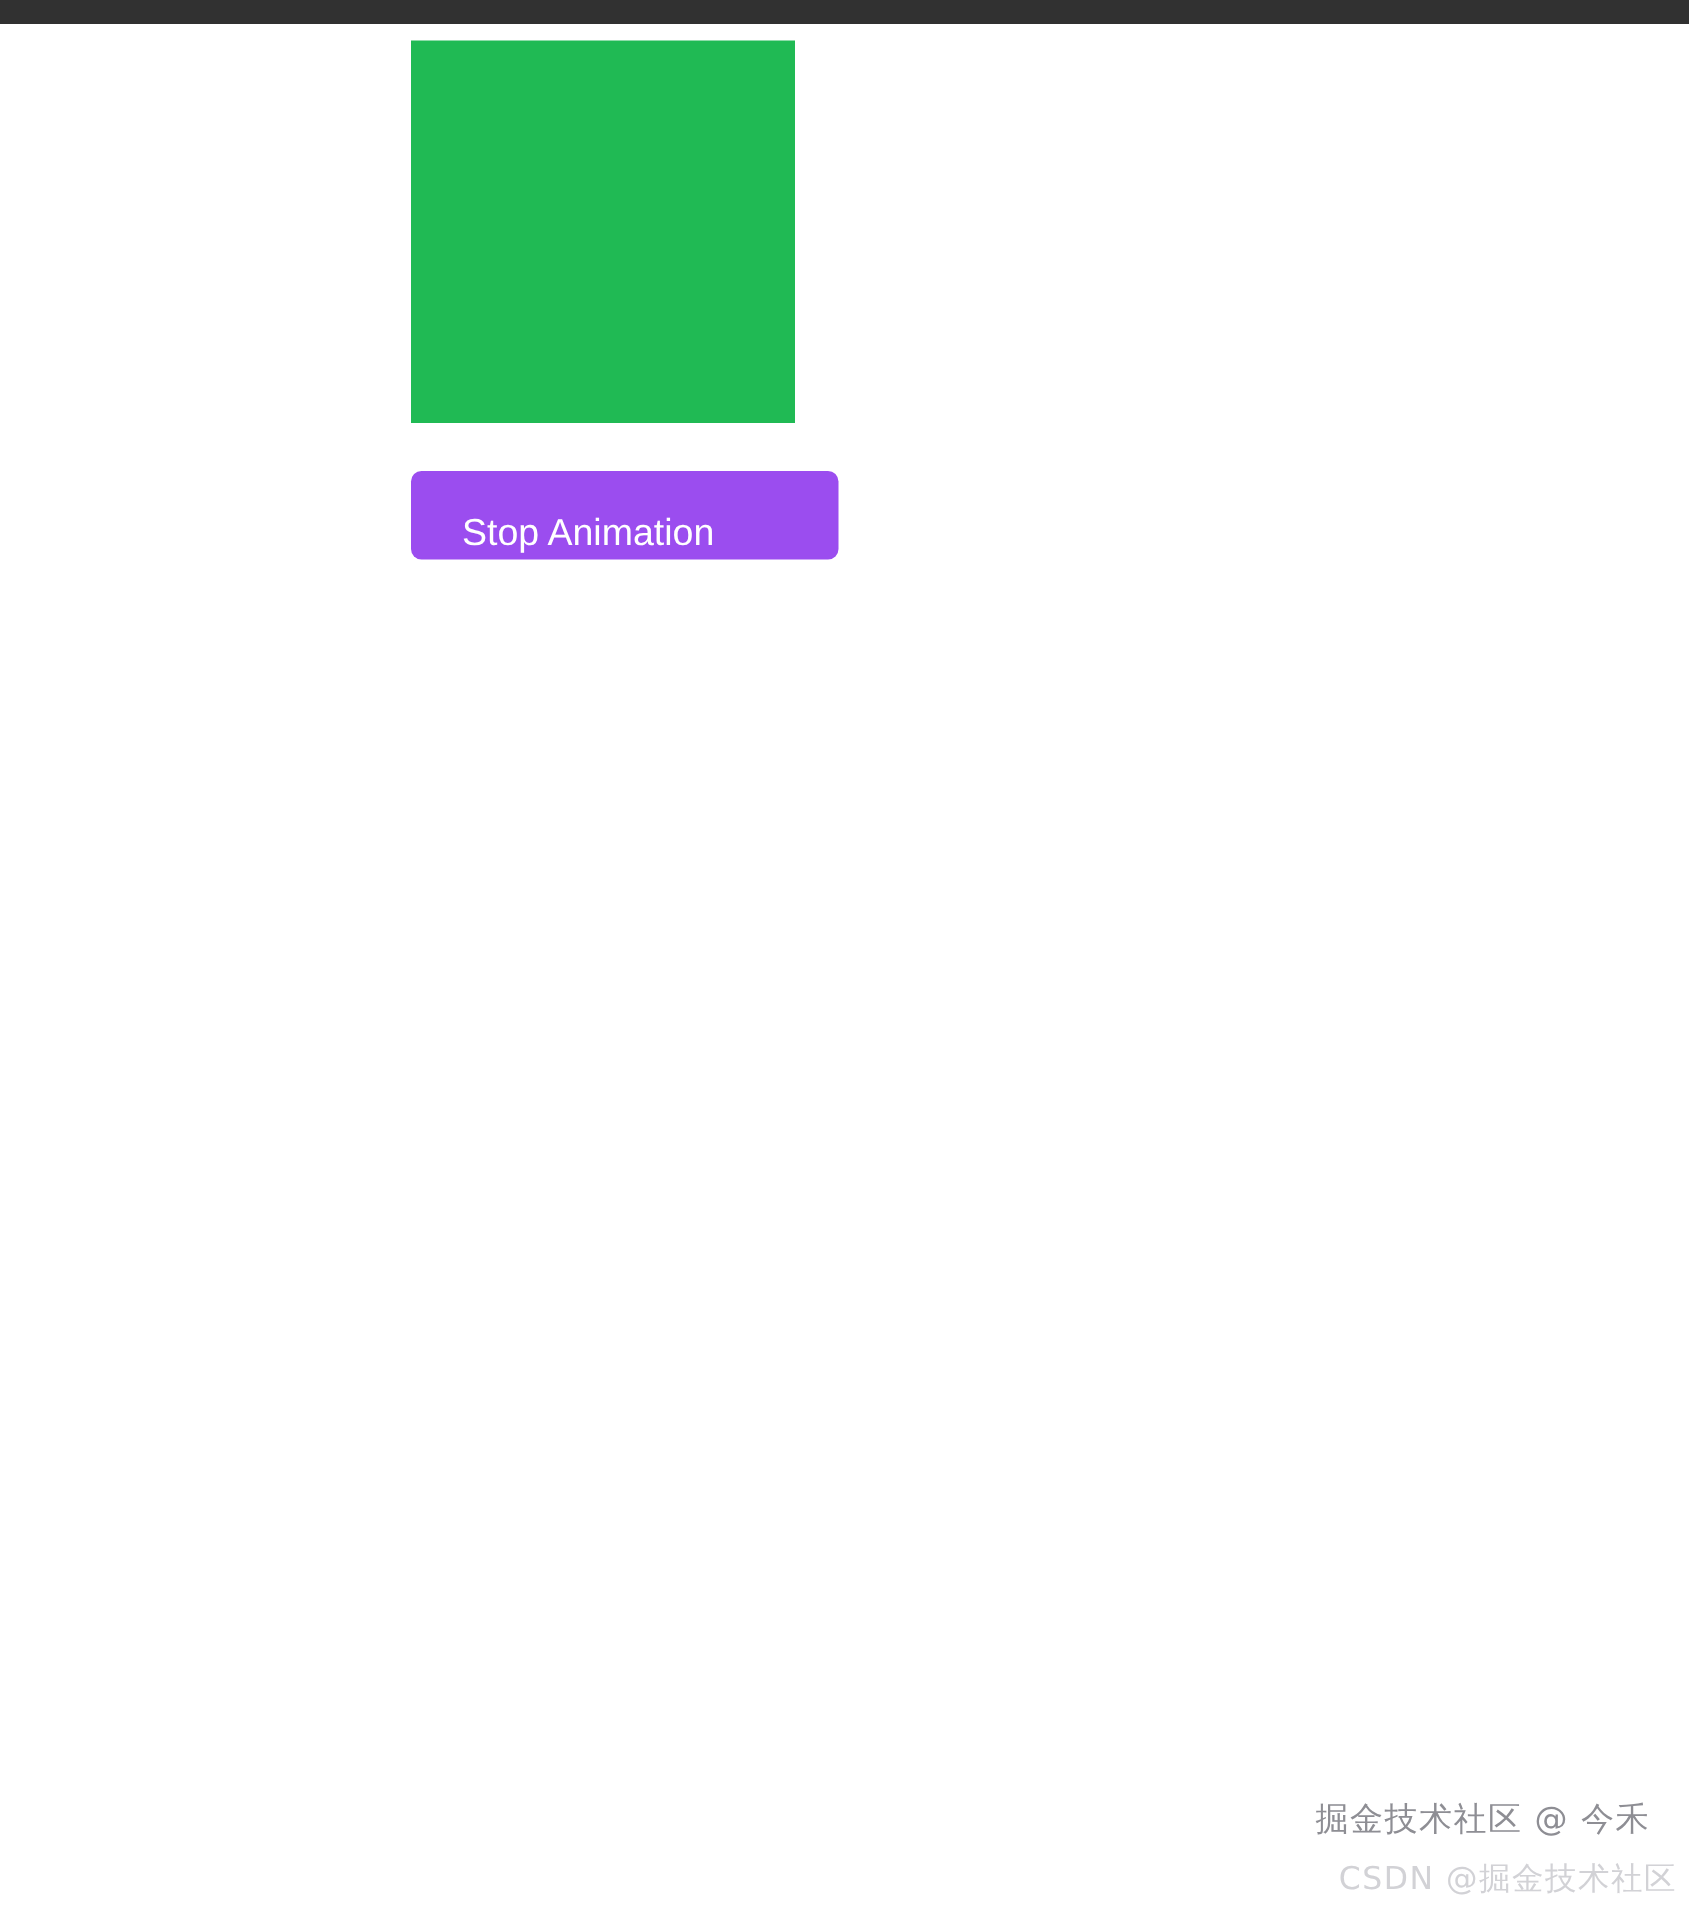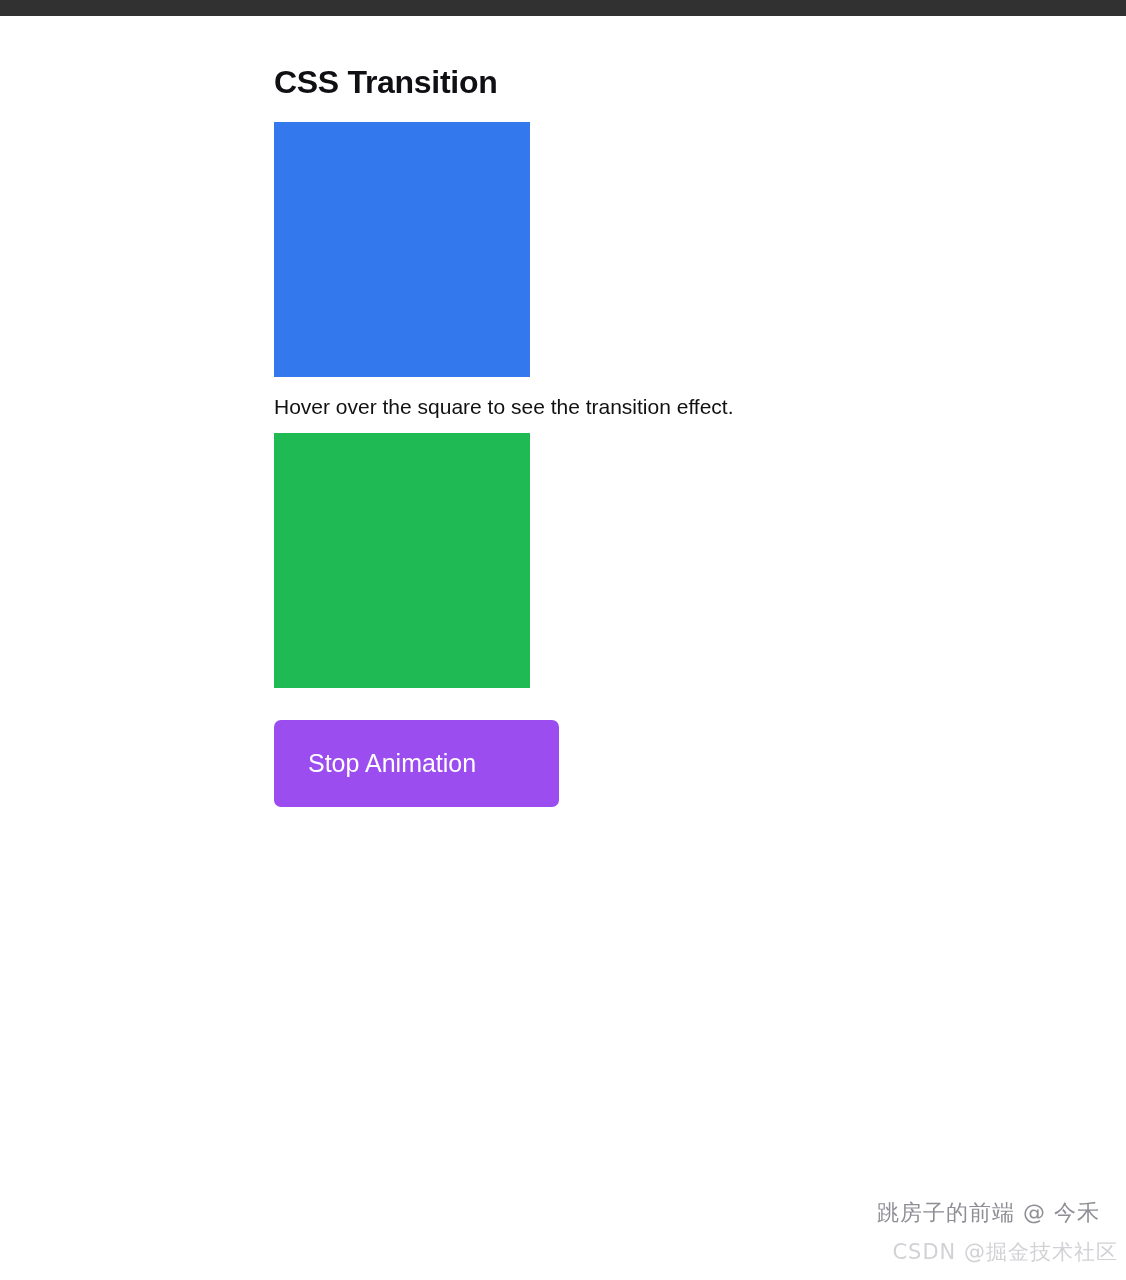--- a/index.html
+++ b/index.html
@@ -82,21 +82,21 @@
     font-size: 21px;
     color: #111114;
     line-height: 1.35;
     margin-top: 16px;
   }
 
   .action-button {
     display: inline-block;
     margin-top: 32px;
     width: 285px;
-    height: 87px;
+    height: 59px;
     background: #9B4DEF;
     color: #ffffff;
     border: none;
     border-radius: 7px;
     font-family: "Liberation Sans", sans-serif;
     font-size: 25px;
     line-height: 83px;
     text-align: left;
     padding: 0 0 0 34px;
     cursor: pointer;
@@ -132,34 +132,27 @@
 </head>
 <body>
 
 <div class="page">
 
   <div class="top-bar"></div>
 
   <div class="content">
 
 
-    <section class="section section-transition">
-      <h2 class="section-title">CSS Transition</h2>
-
-      <div class="demo-box demo-box-transition"></div>
-
-      <p class="helper-text">Hover over the square to see the transition effect.</p>
-    </section>
 
     <section class="section section-animation">
 
       <div class="demo-box demo-box-animation"></div>
 
       <button class="action-button">Stop Animation</button>
     </section>
 
   </div>
 
-  <div class="watermark">跳房子的前端 @ 今禾</div>
+  <div class="watermark">掘金技术社区 @ 今禾</div>
 
   <div class="watermark-sub">CSDN @掘金技术社区</div>
 
 </div>
 
 </body></html>

